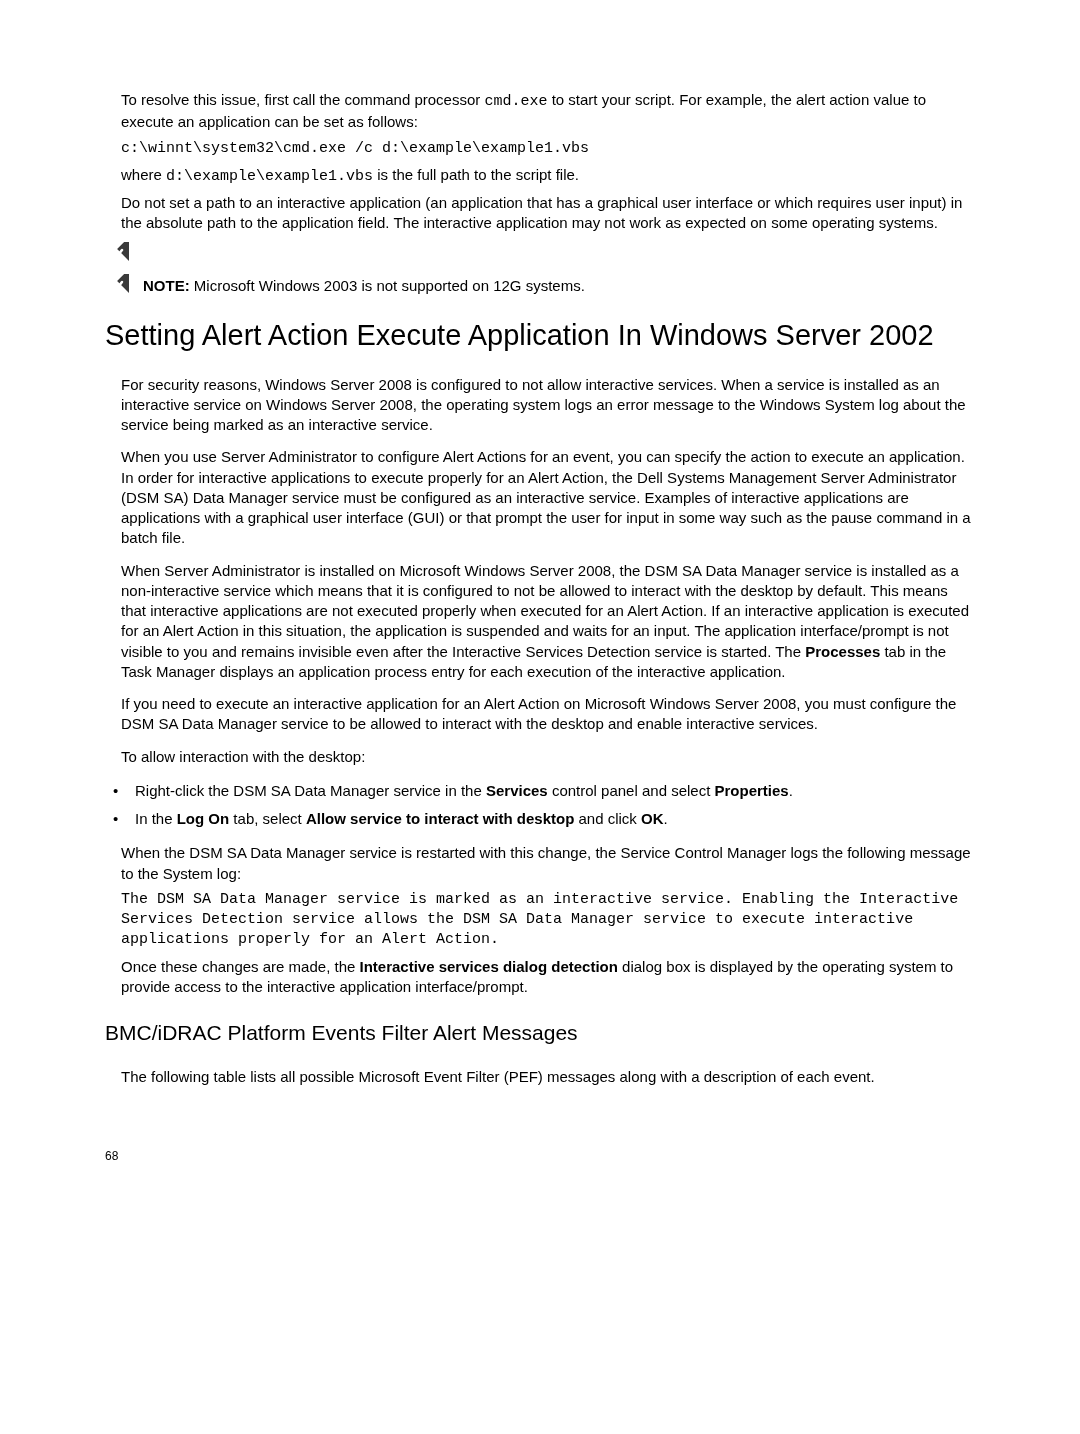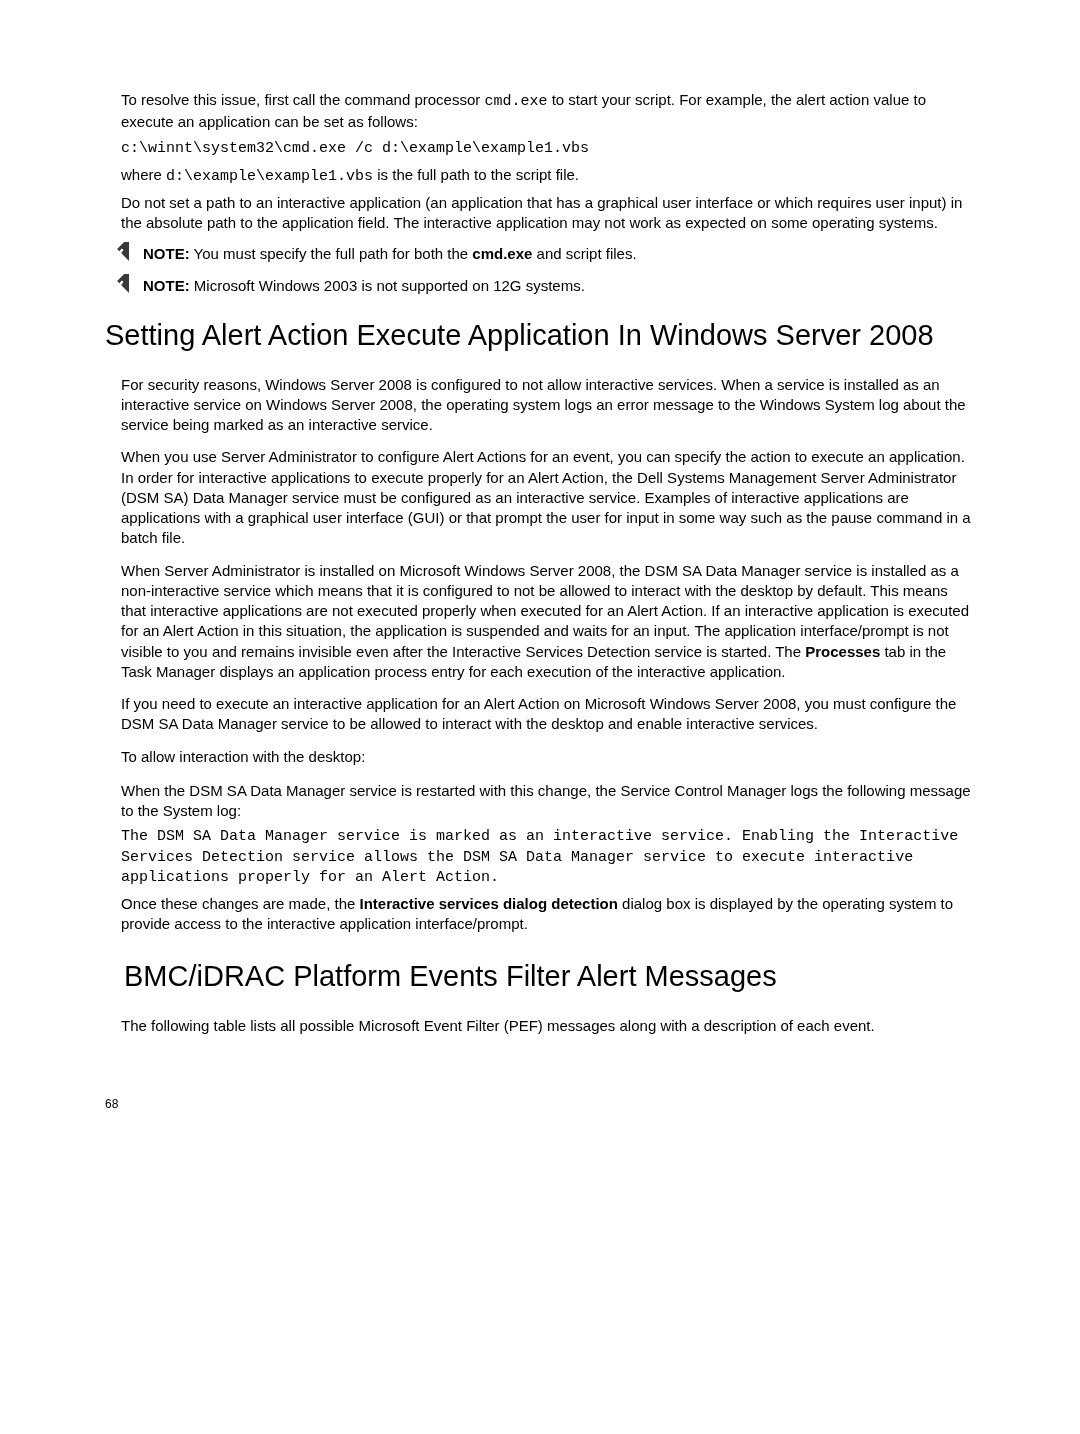--- a/index.html
+++ b/index.html
@@ -30,21 +30,21 @@
   .note-text { flex: 1; }
   .bold { font-weight: bold; }
   h2.heading {
     font-family: Arial, Helvetica, sans-serif;
     font-weight: normal;
     color: #000;
     margin-top: 18px;
     margin-bottom: 20px;
   }
   #heading-1 { font-size: 29px; }
-  #heading-2 { font-size: 29px; margin-top: 22px; margin-left: 19px; }
+  #heading-2 { font-size: 21px; margin-top: 22px; }
   ul.bullets {
     list-style: none;
     margin: 14px 0 14px 0;
   }
   ul.bullets li {
     position: relative;
     padding-left: 30px;
     margin-bottom: 8px;
   }
   ul.bullets li::before {
@@ -73,50 +73,53 @@
   <span>where </span><span class="mono">d:\example\example1.vbs</span><span> is the full path to the script file.</span>
 </p>
 
 <p>Do not set a path to an interactive application (an application that has a graphical user interface or which requires user input) in the absolute path to the application field. The interactive application may not work as expected on some operating systems.</p>
 
 <div class="note-row">
   <svg class="note-icon" viewBox="0 0 24 24">
     <rect x="0" y="0" width="24" height="24" fill="#3a3a3a" transform="rotate(45 12 12) scale(0.7 0.7)" transform-origin="12 12"></rect>
     <path d="M7 14 L10 17 L17 8" stroke="#fff" stroke-width="2.5" fill="none" stroke-linecap="round" stroke-linejoin="round"></path>
   </svg>
-  <div class="note-text">
-    <span class="bold">NOTE:</span><span> You must specify the full path for both the </span><span class="bold">cmd.exe</span><span> and script files.</span>
-  </div>
 </div>
 
 <div class="note-row">
   <svg class="note-icon" viewBox="0 0 24 24">
     <rect x="0" y="0" width="24" height="24" fill="#3a3a3a" transform="rotate(45 12 12) scale(0.7 0.7)" transform-origin="12 12"></rect>
     <path d="M7 14 L10 17 L17 8" stroke="#fff" stroke-width="2.5" fill="none" stroke-linecap="round" stroke-linejoin="round"></path>
   </svg>
   <div class="note-text">
     <span class="bold">NOTE:</span><span> Microsoft Windows 2003 is not supported on 12G systems.</span>
   </div>
 </div>
 
-<h2 class="heading bold" id="heading-1">Setting Alert Action Execute Application In Windows Server 2008</h2>
+<h2 class="heading bold" id="heading-1">Setting Alert Action Execute Application In Windows Server 2002</h2>
 
 <p>For security reasons, Windows Server 2008 is configured to not allow interactive services. When a service is installed as an interactive service on Windows Server 2008, the operating system logs an error message to the Windows System log about the service being marked as an interactive service.</p>
 <div class="spacer-sm"></div>
 <p>When you use Server Administrator to configure Alert Actions for an event, you can specify the action to execute an application. In order for interactive applications to execute properly for an Alert Action, the Dell Systems Management Server Administrator (DSM SA) Data Manager service must be configured as an interactive service. Examples of interactive applications are applications with a graphical user interface (GUI) or that prompt the user for input in some way such as the pause command in a batch file.</p>
 <div class="spacer-sm"></div>
 <p>
   <span>When Server Administrator is installed on Microsoft Windows Server 2008, the DSM SA Data Manager service is installed as a non-interactive service which means that it is configured to not be allowed to interact with the desktop by default. This means that interactive applications are not executed properly when executed for an Alert Action. If an interactive application is executed for an Alert Action in this situation, the application is suspended and waits for an input. The application interface/prompt is not visible to you and remains invisible even after the Interactive Services Detection service is started. The </span><span class="bold">Processes</span><span> tab in the Task Manager displays an application process entry for each execution of the interactive application.</span>
 </p>
 <div class="spacer-sm"></div>
 <p>If you need to execute an interactive application for an Alert Action on Microsoft Windows Server 2008, you must configure the DSM SA Data Manager service to be allowed to interact with the desktop and enable interactive services.</p>
 <div class="spacer-sm"></div>
 <p>To allow interaction with the desktop:</p>
 
 <ul class="bullets">
+  <li>
+    <span>Right-click the DSM SA Data Manager service in the </span><span class="bold">Services</span><span> control panel and select </span><span class="bold">Properties</span><span>.</span>
+  </li>
+  <li>
+    <span>In the </span><span class="bold">Log On</span><span> tab, select </span><span class="bold">Allow service to interact with desktop</span><span> and click </span><span class="bold">OK</span><span>.</span>
+  </li>
 </ul>
 
 <p>When the DSM SA Data Manager service is restarted with this change, the Service Control Manager logs the following message to the System log:</p>
 <p class="mono">The DSM SA Data Manager service is marked as an interactive service. Enabling the Interactive Services Detection service allows the DSM SA Data Manager service to execute interactive applications properly for an Alert Action.</p>
 <p>
   <span>Once these changes are made, the </span><span class="bold">Interactive services dialog detection</span><span> dialog box is displayed by the operating system to provide access to the interactive application interface/prompt.</span>
 </p>
 
 <h2 class="heading bold" id="heading-2">BMC/iDRAC Platform Events Filter Alert Messages</h2>
 

